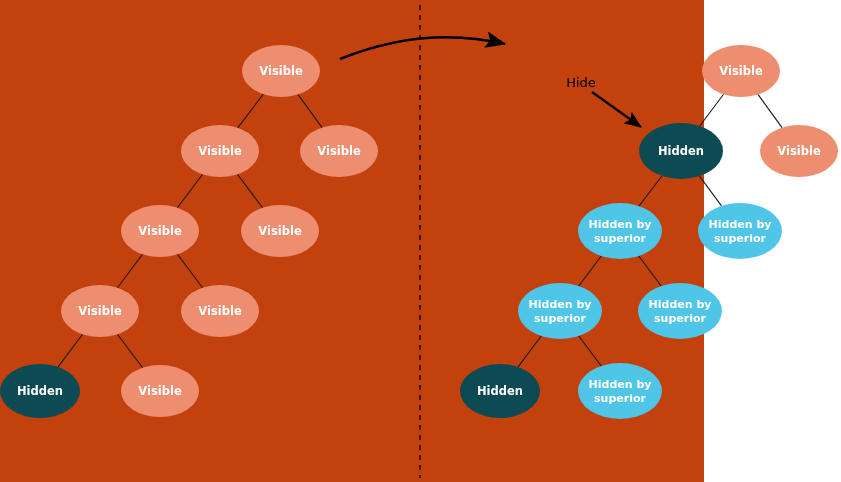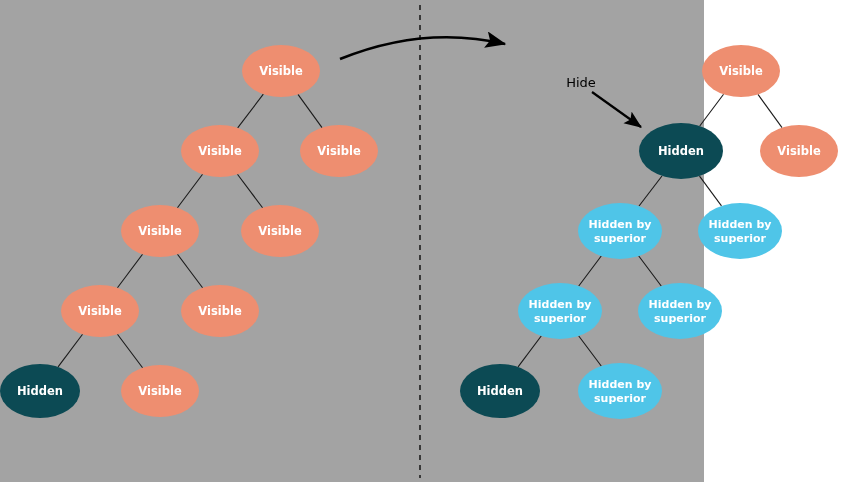--- a/index.html
+++ b/index.html
@@ -10,21 +10,21 @@
   body {
     width: 841px;
     height: 482px;
     font-family: "DejaVu Sans", sans-serif;
     overflow: hidden;
   }
   #canvas {
     position: relative;
     width: 704px;
     height: 482px;
-    background: #a3a3a3;
+    background: #c2410c;
   }
   svg#diagram {
     position: absolute;
     top: 0;
     left: 0;
     width: 841px;
     height: 482px;
     display: block;
   }
   .node-label {

